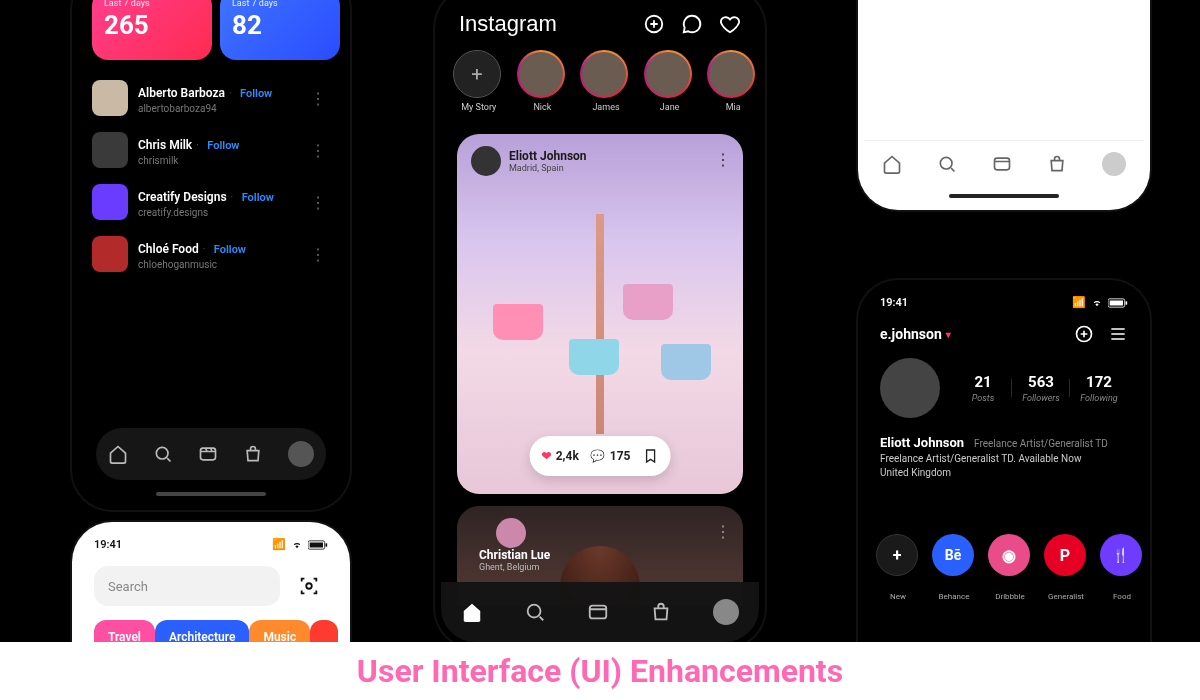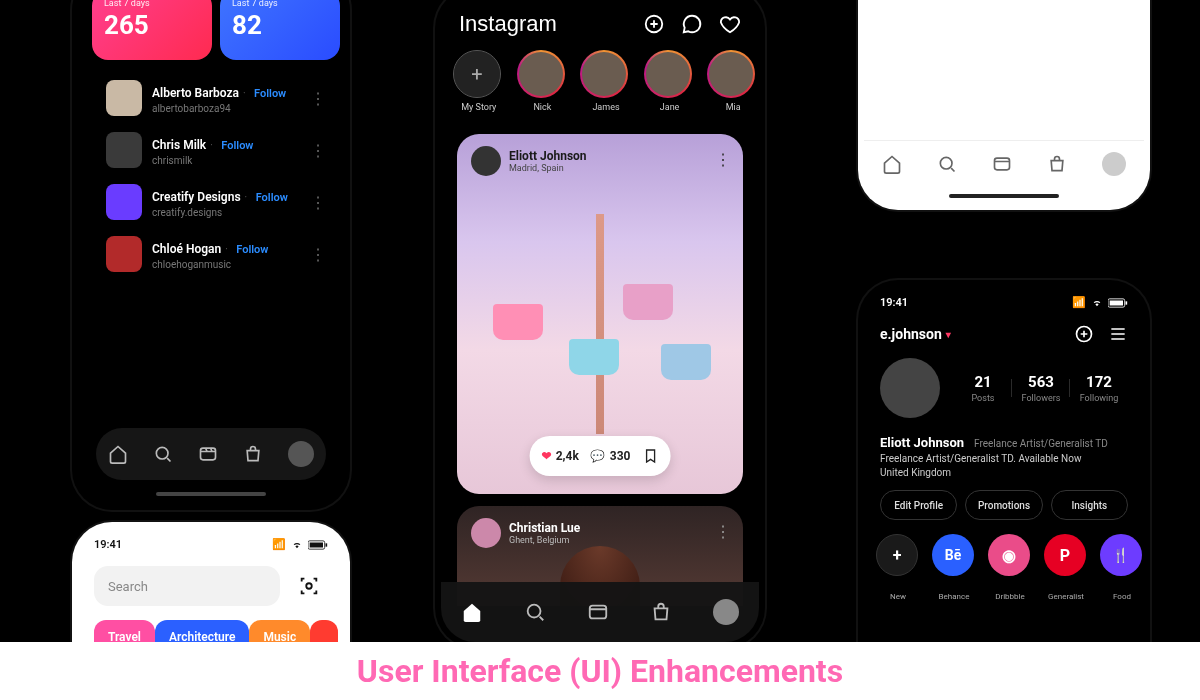--- a/index.html
+++ b/index.html
@@ -10,21 +10,21 @@
   .phone { position:absolute; background:#000; border-radius:40px; box-shadow:0 0 0 2px #111; overflow:hidden; }
   .phone.light { background:#fff; }
   .phone .screen { position:absolute; inset:6px; border-radius:34px; overflow:hidden; background:#000; }
   .phone.light .screen { background:#fff; }
 
   
   .phA { left:72px; top:-30px; width:278px; height:540px; }
   .statcard { position:absolute; top:14px; border-radius:16px; height:70px; padding:8px 12px; color:#fff; }
   .statcard .lbl { font-size:9px; opacity:.9; }
   .statcard .val { font-size:26px; font-weight:700; margin-top:2px; }
-  .followlist { position:absolute; left:28px; right:14px; top:96px; }
+  .followlist { position:absolute; left:14px; right:14px; top:96px; }
   .follow-row { display:flex; align-items:center; height:52px; }
   .follow-row .av { width:36px; height:36px; border-radius:8px; background:#333; flex:0 0 36px; background-size:cover; }
   .follow-row .txt { margin-left:10px; flex:1; }
   .follow-row .nm { font-size:12px; color:#fff; font-weight:600; display:inline; }
   .follow-row .fw { font-size:11px; color:#2b8cff; margin-left:6px; font-weight:600; }
   .follow-row .hn { font-size:10px; color:#777; margin-top:2px; }
   .follow-row .more { color:#666; font-size:16px; padding:0 4px; }
   .bottomnav { position:absolute; left:18px; right:18px; bottom:24px; height:52px; background:#161616; border-radius:26px; display:flex; align-items:center; justify-content:space-around; }
   .bottomnav .ni { color:#bbb; display:flex; align-items:center; justify-content:center; }
   .bottomnav .avmini { width:26px; height:26px; border-radius:50%; background:#555; }
@@ -48,21 +48,21 @@
   .feedcard .head .t { margin-left:8px; }
   .feedcard .head .t .n { font-size:12px; font-weight:700; color:#1a1a1a; }
   .feedcard .head .t .loc { font-size:9px; color:#444; }
   .feedcard .more { position:absolute; right:12px; top:16px; color:#333; }
   .pole { position:absolute; left:50%; top:80px; width:8px; height:220px; background:linear-gradient(#d98,#c87); transform:translateX(-50%); }
   .gondola { position:absolute; width:50px; height:36px; border-radius:4px 4px 10px 10px; }
   .actionpill { position:absolute; left:50%; bottom:18px; transform:translateX(-50%); background:#fff; border-radius:22px; height:40px; display:flex; align-items:center; padding:0 12px; gap:12px; box-shadow:0 4px 12px rgba(0,0,0,.15); }
   .actionpill .grp { display:flex; align-items:center; gap:4px; font-size:12px; font-weight:700; color:#222; }
   .actionpill .heart { color:#ff3660; }
   .nextcard { position:absolute; left:16px; right:16px; top:512px; height:100px; border-radius:22px 22px 0 0; background:linear-gradient(180deg,#2f2424,#553a34); }
-  .nextcard .head { position:absolute; left:14px; top:12px; display:flex; align-items:center; }
+  .nextcard .head { position:absolute; left:14px; top:12px; display:flex; align-items:center;flex-direction:column; }
   .nextcard .head .av { width:30px; height:30px; border-radius:50%; background:#c8a; }
   .nextcard .head .t { margin-left:8px; }
   .nextcard .head .t .n { font-size:12px; font-weight:700; color:#fff; }
   .nextcard .head .t .loc { font-size:9px; color:#bbb; }
   .nextcard .more { position:absolute; right:12px; top:16px; color:#999; }
   .headshape { position:absolute; bottom:0; left:50%; transform:translateX(-50%); width:80px; height:60px; background:radial-gradient(ellipse at top,#6b3a2a,#3a1a12); border-radius:40px 40px 0 0; }
   .feednav { position:absolute; left:0; right:0; bottom:0; height:60px; background:rgba(20,20,20,.96); display:flex; align-items:center; justify-content:space-around; }
   .feednav .ni { color:#bbb; }
   .feednav .avmini { width:26px; height:26px; border-radius:50%; background:#888; }
 
@@ -90,21 +90,21 @@
   .profh { position:absolute; left:16px; right:16px; top:38px; display:flex; align-items:center; }
   .profh .un { color:#fff; font-size:14px; font-weight:700; display:flex; align-items:center; gap:4px; }
   .profh .un .chev { color:#ff3864; font-size:10px; }
   .profh .ract { margin-left:auto; display:flex; gap:14px; color:#fff; }
   .prow { position:absolute; left:16px; right:16px; top:72px; display:flex; align-items:center; }
   .prow .pav { width:60px; height:60px; border-radius:50%; background:#444; }
   .prow .stats { flex:1; display:flex; margin-left:14px; }
   .prow .stat { flex:1; text-align:center; position:relative; }
   .prow .stat:not(:last-child)::after { content:""; position:absolute; right:0; top:6px; bottom:6px; width:1px; background:#2a2a2a; }
   .prow .stat .v { color:#fff; font-size:15px; font-weight:700; }
-  .prow .stat .l { color:#888; font-size:9px; margin-top:2px; }
+  .prow .stat .l { color:#888; font-size:9px; margin-top:2px;font-style:italic; }
   .pname { position:absolute; left:16px; top:146px; }
   .pname .n { color:#fff; font-size:13px; font-weight:700; display:inline; }
   .pname .role { color:#888; font-size:10px; margin-left:6px; }
   .pbio { position:absolute; left:16px; right:16px; top:166px; color:#ccc; font-size:10px; line-height:1.4; }
   .pbtns { position:absolute; left:16px; right:16px; top:204px; display:flex; gap:8px; }
   .pbtn { flex:1; height:30px; border:1px solid #333; border-radius:15px; display:flex; align-items:center; justify-content:center; color:#ddd; font-size:10px; font-weight:500; }
   .hl { position:absolute; left:12px; right:0; top:248px; display:flex; gap:12px; }
   .hlitem { width:46px; text-align:center; }
   .hlitem .c { width:42px; height:42px; border-radius:50%; display:flex; align-items:center; justify-content:center; color:#fff; font-weight:700; }
   .hlitem .l { color:#aaa; font-size:8px; margin-top:16px; }
@@ -152,21 +152,21 @@
         <span class="nm">Creatify Designs</span>
         <span style="color:#555;font-size:10px;"> · </span>
         <span class="fw">Follow</span>
         <div class="hn">creatify.designs</div>
       </div>
       <div class="more">⋮</div>
     </div>
     <div class="follow-row">
       <div class="av" style="background:#b22a2a;"></div>
       <div class="txt">
-        <span class="nm">Chloé Hogan</span>
+        <span class="nm">Chloé Food</span>
         <span style="color:#555;font-size:10px;"> · </span>
         <span class="fw">Follow</span>
         <div class="hn">chloehoganmusic</div>
       </div>
       <div class="more">⋮</div>
     </div>
   </div>
 
   <div class="bottomnav">
     <div class="ni">
@@ -269,21 +269,21 @@
     <div class="gondola" style="left:112px;top:205px;background:#8fd6e8;"></div>
     <div class="gondola" style="right:70px;top:150px;background:#e8a0c8;"></div>
     <div class="gondola" style="right:32px;top:210px;background:#9fc8e6;"></div>
     <div class="actionpill">
       <div class="grp">
         <span class="heart">❤</span>
         <span>2,4k</span>
       </div>
       <div class="grp">
         <span>💬</span>
-        <span>330</span>
+        <span>175</span>
       </div>
       <div class="grp">
         <svg width="16" height="16" viewBox="0 0 24 24" fill="none" stroke="#222" stroke-width="2">
               <path d="M6 3h12v18l-6-4-6 4z"></path>
             </svg>
       </div>
     </div>
   </div>
 
   <div class="nextcard">
@@ -478,31 +478,20 @@
 
   <div class="pname">
     <span class="n">Eliott Johnson</span>
     <span class="role">Freelance Artist/Generalist TD</span>
   </div>
   <div class="pbio">
     <div>Freelance Artist/Generalist TD. Available Now</div>
     <div>United Kingdom</div>
   </div>
 
-  <div class="pbtns">
-    <div class="pbtn">
-          <span>Edit Profile</span>
-        </div>
-    <div class="pbtn">
-          <span>Promotions</span>
-        </div>
-    <div class="pbtn">
-          <span>Insights</span>
-        </div>
-  </div>
 
   <div class="hl">
     <div class="hlitem">
       <div class="c" style="background:#1a1a1a;border:1px solid #333;">
             <span>+</span>
           </div>
       <div class="l">New</div>
     </div>
     <div class="hlitem">
       <div class="c" style="background:#2a60ff;font-size:14px;">

